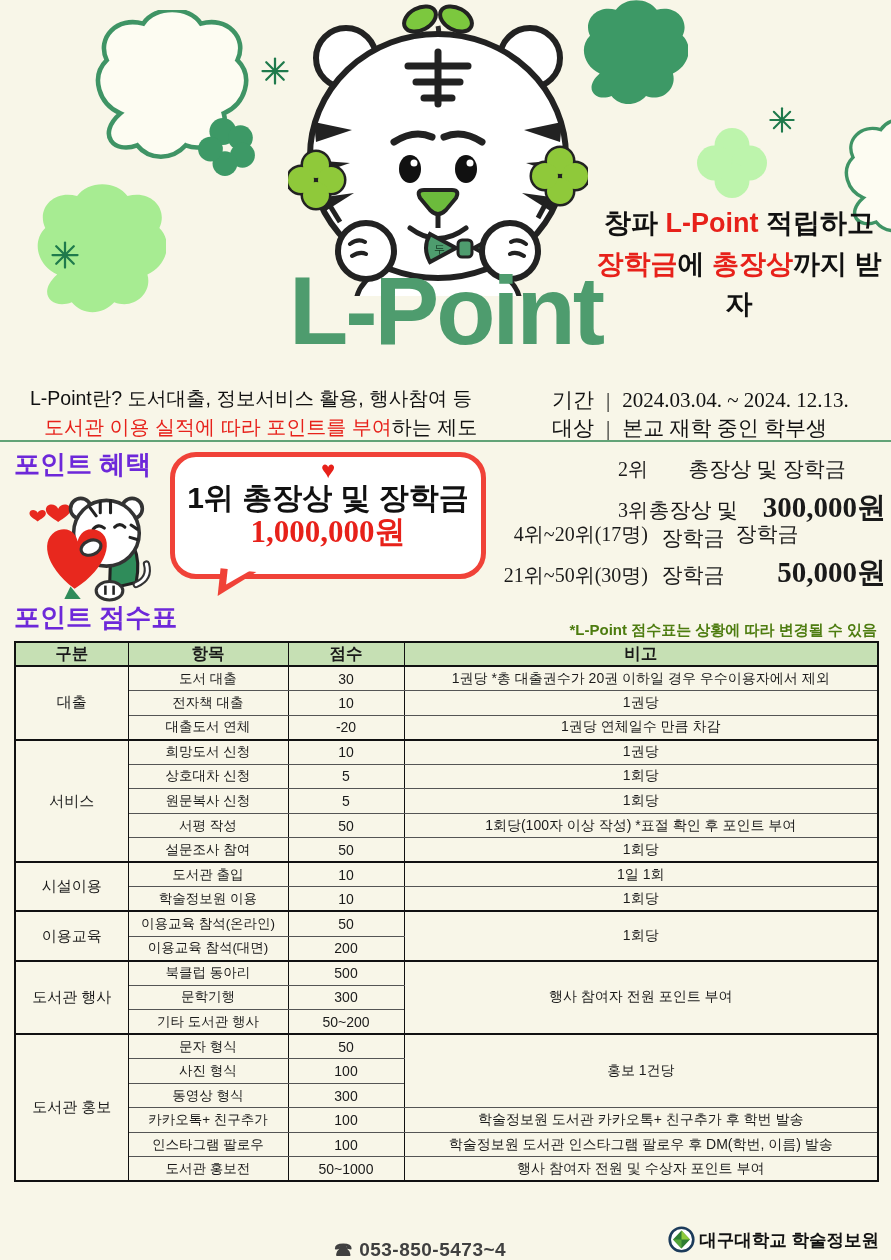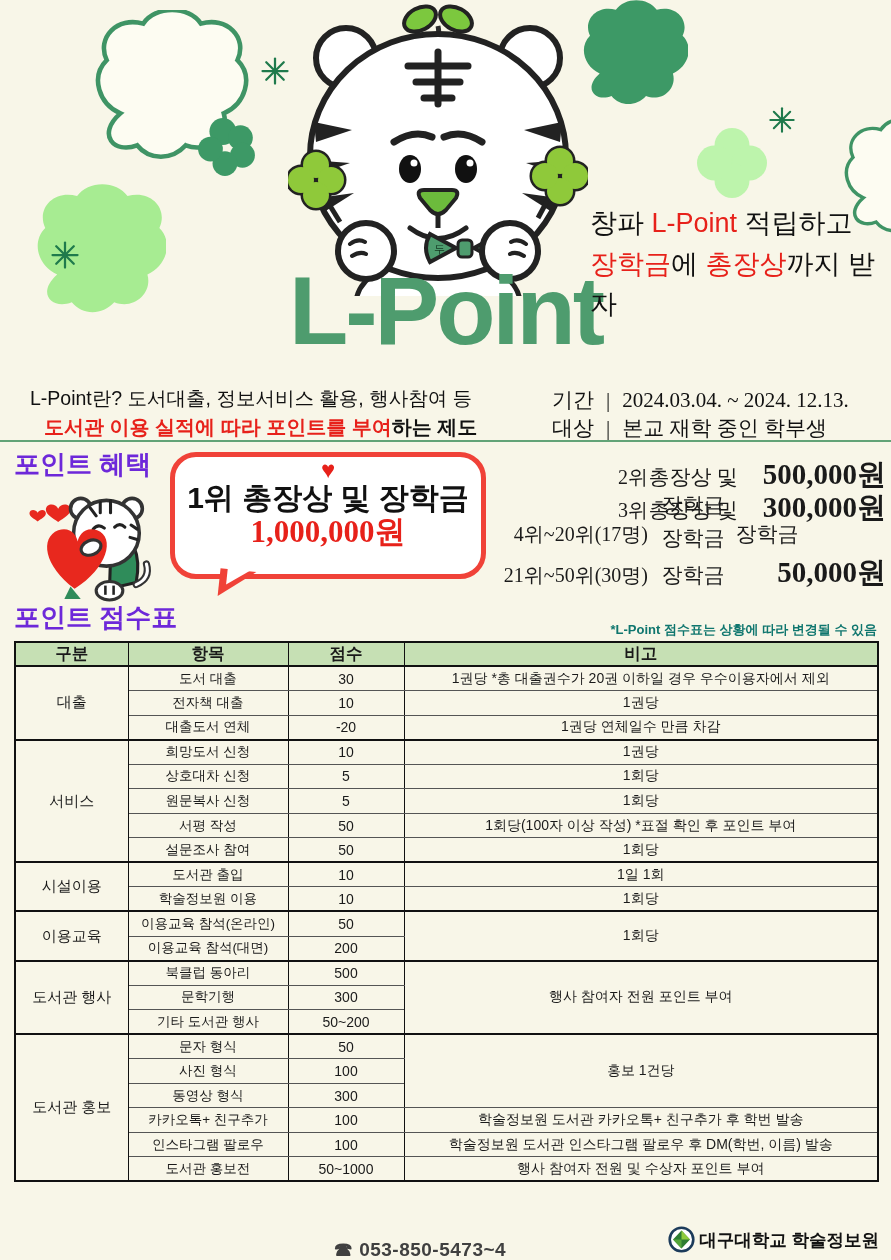--- a/index.html
+++ b/index.html
@@ -14,27 +14,27 @@
   .deco { position:absolute; pointer-events:none; }
 
   
   .main-title {
     position:absolute; top:262px; left:0; width:100%;
     text-align:center; font-size:97px; font-weight:bold;
     letter-spacing:-3px; color:#4E9C6E; line-height:1;
   }
   .slogan {
     position:absolute; top:203px; left:590px; width:298px;
-    font-size:27px; font-weight:normal; line-height:1.5; color:#111;
+    text-align:center; font-size:27px; font-weight:bold; line-height:1.5; color:#111;
   }
   .red { color:#E7211A; }
 
   
   .intro { position:absolute; top:385px; left:30px; font-size:19.5px; line-height:1.42; color:#111; }
-  .intro .l2 { font-weight:bold; font-size:20px; padding-left:14px; }
+  .intro .l2 { font-weight:normal; font-size:20px; padding-left:14px; }
   .schedule { position:absolute; top:387px; left:552px; font-size:21px; line-height:1.33; color:#111; }
   .schedule .sep { padding:0 12px; }
   .divider { position:absolute; top:440px; left:0; width:891px; height:2px; background:#62A377; }
 
   
   .sec-heading { position:absolute; font-size:26px; font-weight:bold; color:#6d28d9; }
   .bubble {
     position:absolute; top:452px; left:170px; width:316px; height:127px;
     background:#fff; border:5px solid #F04238; border-radius:26px;
     text-align:center; padding-top:2px;
@@ -47,21 +47,21 @@
   .tail-inner { position:absolute; bottom:-12px; left:52px; width:0; height:0;
     border-left:26px solid #fff; border-bottom:19px solid transparent; transform:rotate(6deg); }
 
   .prize-list { position:absolute; top:455px; left:498px; width:388px; }
   .prize-row { display:flex; align-items:baseline; height:32.5px; font-family:"Liberation Serif", serif; }
   .prize-rank { width:150px; text-align:right; font-size:20px; }
   .prize-label { flex:1; text-align:center; font-size:21px; }
   .prize-amount { width:148px; text-align:right; font-size:29px; font-weight:bold; }
 
   
-  .note { position:absolute; top:621px; right:14px; font-size:13px; font-weight:bold; color:#0f766e; }
+  .note { position:absolute; top:621px; right:14px; font-size:15px; font-weight:bold; color:#4d7c0f; }
   table.points {
     position:absolute; top:641px; left:14px; width:863px;
     border-collapse:collapse; table-layout:fixed;
     border:2.5px solid #111;
   }
   table.points th {
     background:#C6E0B4; border:1.5px solid #111; border-bottom:2.5px solid #111;
     height:16px; font-size:16.5px; font-weight:bold; text-align:center;
   }
   table.points td {
@@ -274,21 +274,20 @@
     <div class="b-line"><span>1위</span> <span>총장상 및 장학금</span></div>
     <div class="b-amount">1,000,000원</div>
     <div class="tail-outer"></div>
     <div class="tail-inner"></div>
   </div>
 
   <div class="prize-list">
       <div class="prize-row">
         <span class="prize-rank">2위</span>
         <span class="prize-label">총장상 및 장학금</span>
-        <span class="prize-amount">500,000원</span>
       </div>
       <div class="prize-row">
         <span class="prize-rank">3위</span>
         <span class="prize-label">총장상 및 장학금</span>
         <span class="prize-amount">300,000원</span>
       </div>
       <div class="prize-row">
         <span class="prize-rank">4위~20위(17명)</span>
         <span class="prize-label">장학금</span>
       </div>

